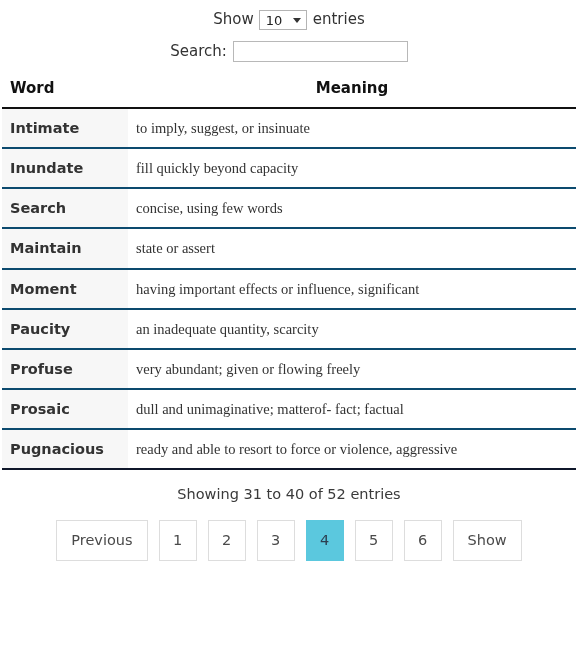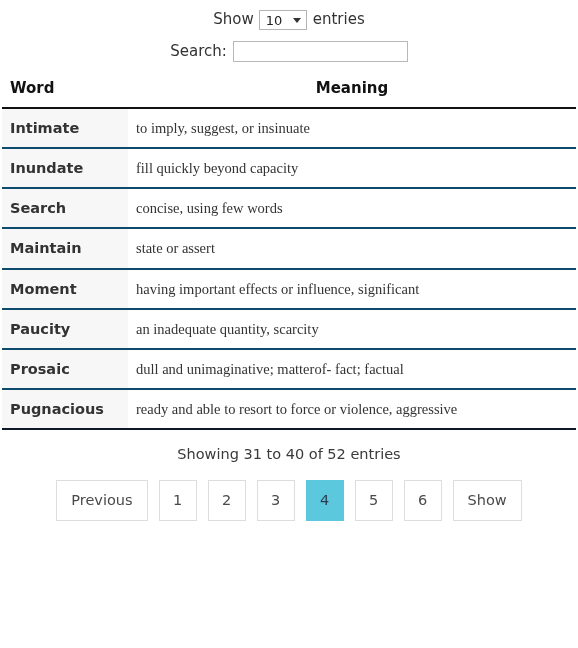--- a/index.html
+++ b/index.html
@@ -222,20 +222,24 @@
           </tr>
           <tr>
             <td class="cell-word">Moment</td>
             <td class="cell-meaning">having important effects or influence, significant</td>
           </tr>
           <tr>
             <td class="cell-word">Paucity</td>
             <td class="cell-meaning">an inadequate quantity, scarcity</td>
           </tr>
           <tr>
+            <td class="cell-word">Profuse</td>
+            <td class="cell-meaning">very abundant; given or flowing freely</td>
+          </tr>
+          <tr>
             <td class="cell-word">Prosaic</td>
             <td class="cell-meaning">dull and unimaginative; matterof- fact; factual</td>
           </tr>
           <tr>
             <td class="cell-word">Pugnacious</td>
             <td class="cell-meaning">ready and able to resort to force or violence, aggressive</td>
           </tr>
         </tbody>
     </table>
   </div>

